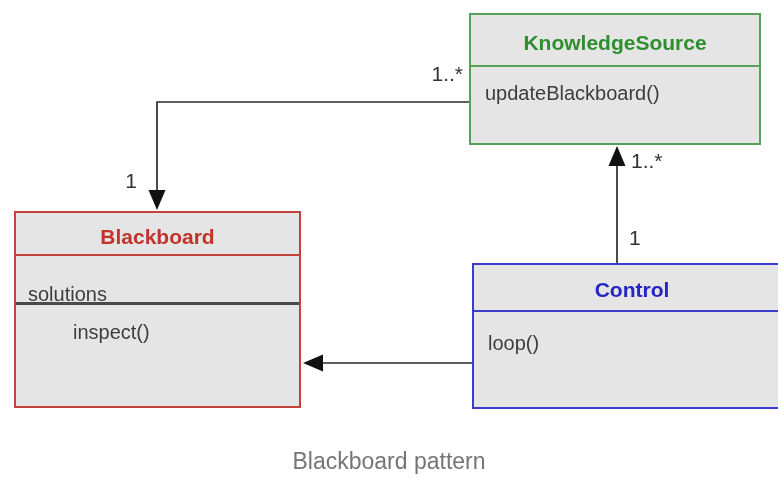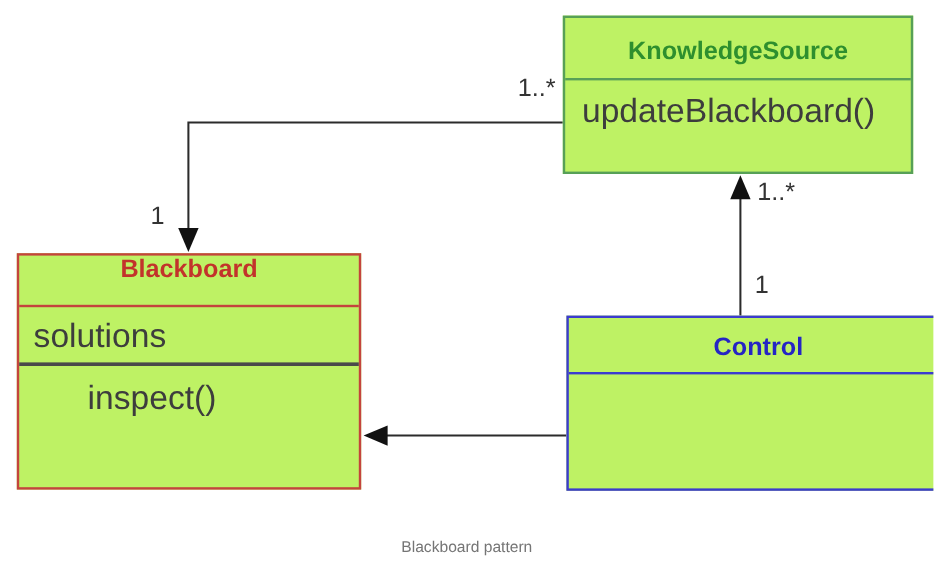--- a/index.html
+++ b/index.html
@@ -16,32 +16,32 @@
     overflow: hidden;
   }
   .arrow-layer {
     position: absolute;
     left: 0; top: 0;
     width: 778px; height: 488px;
     pointer-events: none;
   }
   .uml-class {
     position: absolute;
-    background: #bef264;
+    background: #e5e5e5;
     box-sizing: border-box;
   }
   .uml-class .class-title {
     font-weight: bold;
     font-size: 21px;
     text-align: center;
     box-sizing: border-box;
   }
   .uml-class .compartment {
     box-sizing: border-box;
-    font-size: 28px;
+    font-size: 20px;
     color: #3d3d3d;
     line-height: 30px;
   }
 
   
   .ks-box {
     left: 469px; top: 13px;
     width: 292px; height: 132px;
     border: 2px solid #57a057;
   }
@@ -55,25 +55,26 @@
 
   
   .bb-box {
     left: 14px; top: 211px;
     width: 287px; height: 197px;
     border: 2px solid #c4443d;
   }
   .bb-box .class-title {
     color: #c2332b;
     height: 43px;
+    padding-top: 12px;
     border-bottom: 2px solid #c4443d;
   }
   .bb-box .attributes {
     height: 49px;
-    padding: 9px 12px;
+    padding: 23px 12px;
     border-bottom: 3px solid #4a4a4a;
   }
   .bb-box .methods { padding: 12px 12px; margin-left: 45px; }
 
   
   .ctrl-box {
     left: 472px; top: 263px;
     width: 320px; height: 146px;
     border: 2px solid #3b3bce;
   }
@@ -94,21 +95,21 @@
   .mult-ks-left  { left: 413px; top: 62px;  width: 50px; text-align: right; }
   .mult-bb-top   { left: 113px; top: 169px; width: 24px; text-align: right; }
   .mult-ks-bottom{ left: 631px; top: 149px; }
   .mult-ctrl-top { left: 629px; top: 226px; }
 
   .caption {
     position: absolute;
     left: 0; top: 448px;
     width: 778px;
     text-align: center;
-    font-size: 13px;
+    font-size: 23px;
     color: #757575;
   }
 </style>
 </head>
 <body>
 
 <div class="canvas">
 
   <svg class="arrow-layer" width="778" height="488" viewBox="0 0 778 488" xmlns="http://www.w3.org/2000/svg">
 
@@ -135,20 +136,21 @@
       <div>solutions</div>
     </div>
     <div class="compartment methods">
       <div>inspect()</div>
     </div>
   </div>
 
   <div class="uml-class ctrl-box">
     <div class="class-title">Control</div>
     <div class="compartment methods">
+      <div>loop()</div>
     </div>
   </div>
 
   <div class="multiplicity mult-ks-left">1..*</div>
   <div class="multiplicity mult-bb-top">1</div>
   <div class="multiplicity mult-ks-bottom">1..*</div>
   <div class="multiplicity mult-ctrl-top">1</div>
 
   <div class="caption">Blackboard pattern</div>
 

